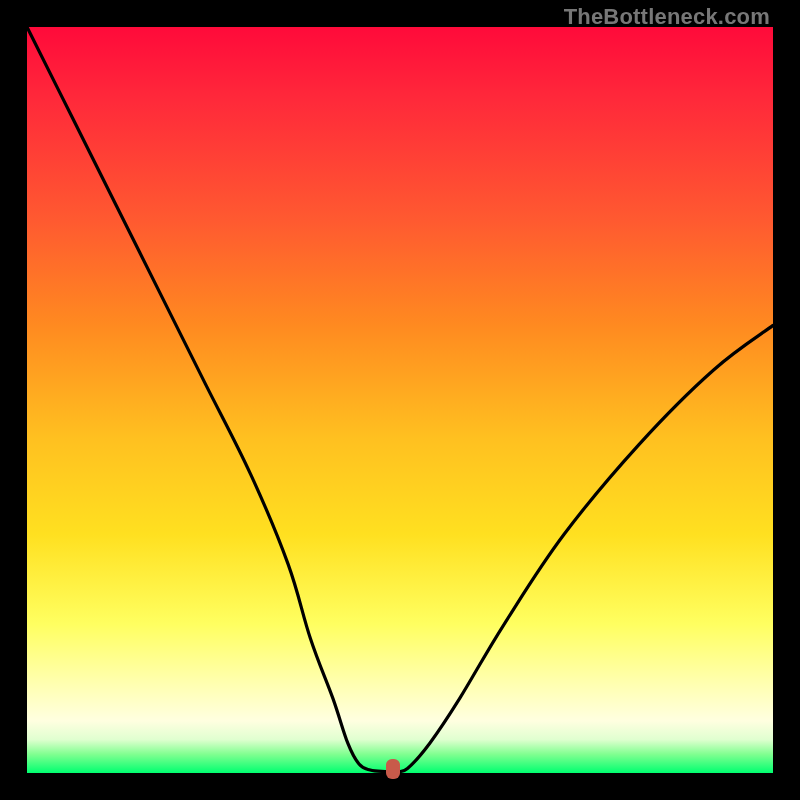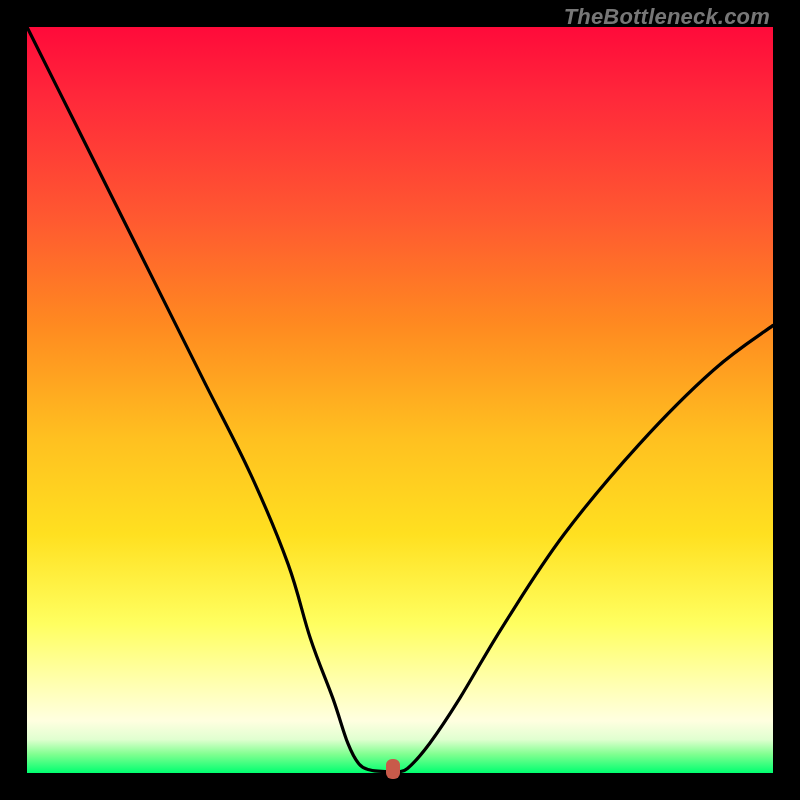--- a/index.html
+++ b/index.html
@@ -9,21 +9,20 @@
     height: 800px;
     background: #000;
     font-family: Arial, Helvetica, sans-serif;
     overflow: hidden;
   }
   .outer {
     position: relative;
     width: 800px;
     height: 800px;
     background: #000;
-    font-style: italic;
   }
   .plot {
     position: absolute;
     left: 27px;
     top: 27px;
     width: 746px;
     height: 746px;
     background: linear-gradient(to bottom,
       #ff0a3a 0%,
       #ff2a3a 10%,

